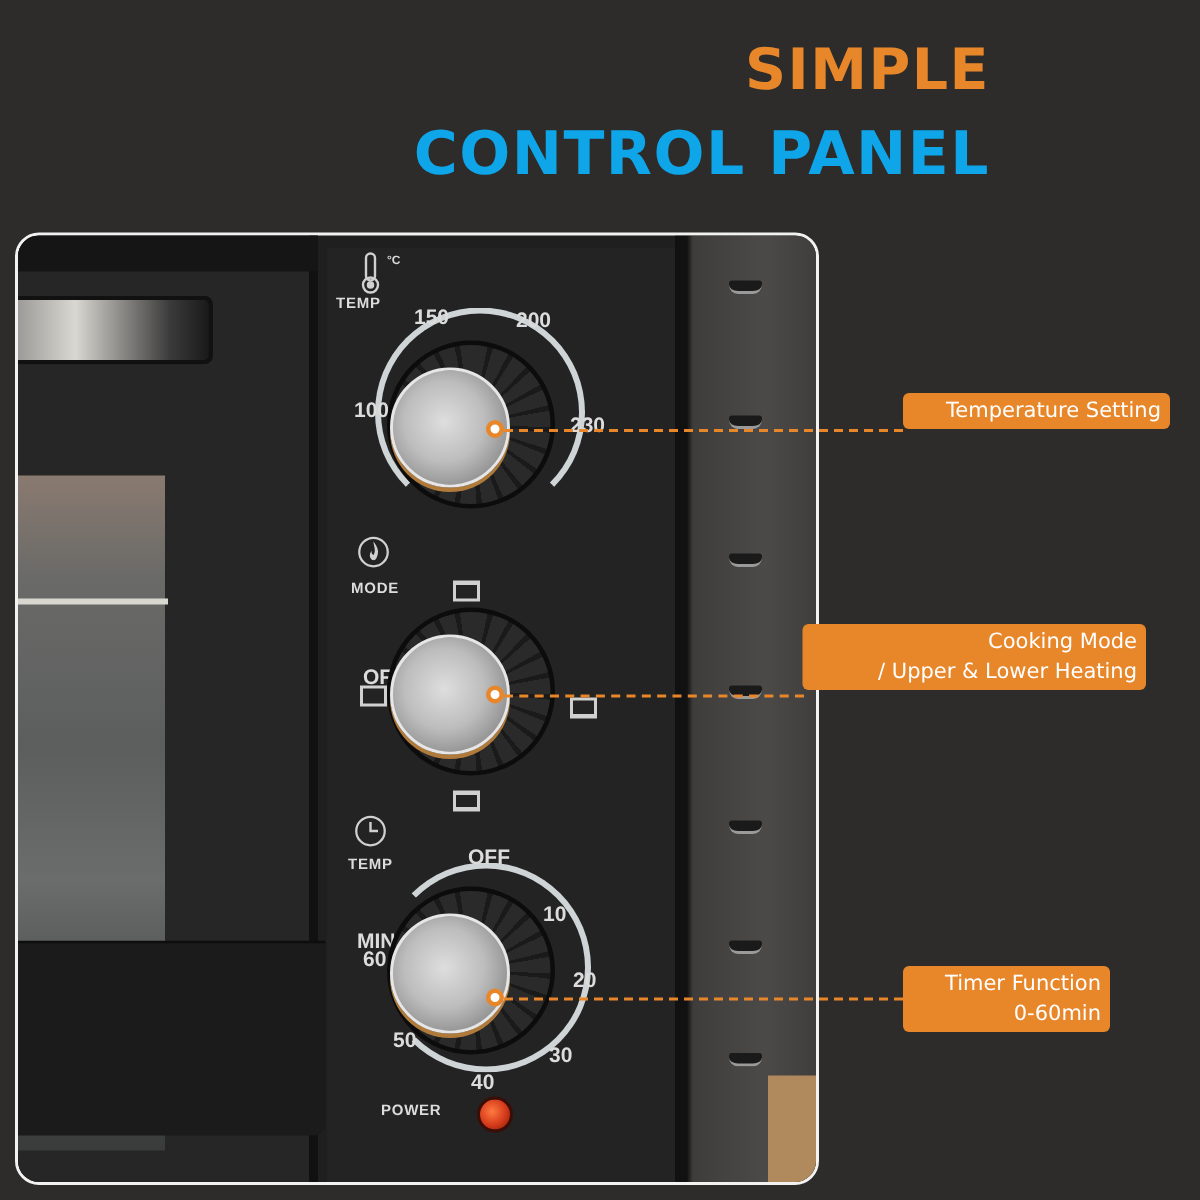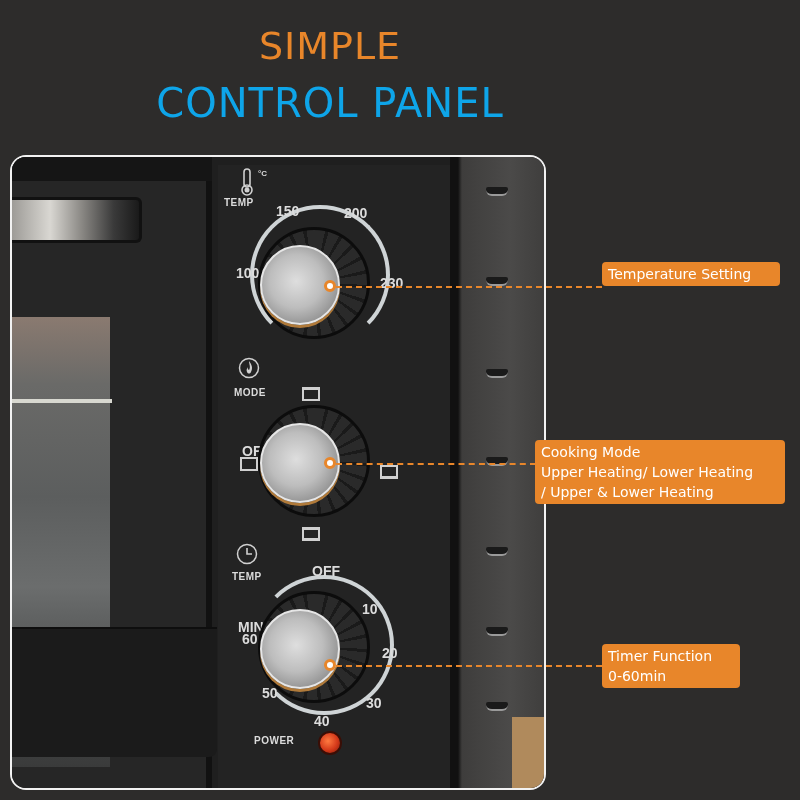--- a/index.html
+++ b/index.html
@@ -2,21 +2,21 @@
 <html><head>
 <meta charset="utf-8">
 <style>
   * { box-sizing: border-box; margin: 0; padding: 0; }
   html, body { width: 800px; height: 800px; overflow: hidden; }
   body {
     background: #2d2c2b;
     font-family: "Liberation Sans", "DejaVu Sans", sans-serif;
     position: relative;
   }
-  .headline { position: absolute; left: 0; width: 660px; text-align: center; font-family: "DejaVu Sans", sans-serif; font-weight: 400; letter-spacing: 1px; }
+  .headline { position: absolute; left: 0; width: 660px; text-align: right; font-family: "DejaVu Sans", sans-serif; font-weight: 700; letter-spacing: 1px; }
   .headline.l1 { top: 24px; font-size: 38px; color: #e8862a; }
   .headline.l2 { top: 80px; font-size: 40px; color: #0ea5e9; }
 
   .photo-frame {
     position: absolute; left: 10px; top: 155px; width: 536px; height: 635px;
     border: 2px solid #f2f2f2; border-radius: 16px; overflow: hidden;
     background: #1f1f1f;
   }
   
   .door { position: absolute; left: 0; top: 0; width: 200px; height: 640px; background: #262626; border-right: 6px solid #111; }
@@ -43,21 +43,21 @@
     background: repeating-conic-gradient(#2a2a2a 0deg 12deg, #1a1a1a 12deg 16deg); border: 3px solid #0c0c0c; }
   .knob-cap { position: absolute; width: 80px; height: 80px; border-radius: 50%;
     background: radial-gradient(circle at 45% 45%, #dedede 0%, #bdbdbd 45%, #8c8c8c 80%, #5a5a5a 100%);
     border: 2px solid #e6e6e6; box-shadow: 0 3px 0 #b07a3a; }
   .mode-icon { position: absolute; width: 18px; height: 14px; border: 2px solid #d0d0d0; }
   .power-lamp { position: absolute; width: 24px; height: 24px; border-radius: 50%;
     background: radial-gradient(circle at 40% 40%, #ff7a40 0%, #d4391a 55%, #7a1a08 100%); border: 2px solid #3a0e06; }
 
   .dot { position: absolute; width: 12px; height: 12px; border-radius: 50%; background: #fff; border: 3px solid #e8862a; }
   .leader { position: absolute; height: 0; border-top: 2px dashed #e8862a; }
-  .callout { position: absolute; background: #e8862a; border-radius: 4px; color: #fff; text-align: left;
+  .callout { position: absolute; background: #e8862a; border-radius: 4px; color: #fff; text-align: right;
     font-family: "DejaVu Sans", sans-serif; font-size: 14px; line-height: 20px; padding: 2px 6px; }
   .callout .t { font-size: 14px; }
 </style>
 </head>
 <body>
 
 <div class="headline l1">SIMPLE</div>
 <div class="headline l2">CONTROL PANEL</div>
 
 <div class="photo-frame">
@@ -143,21 +143,20 @@
 <div class="dot" style="left:324px; top:280px"></div>
 <div class="leader" style="left:336px; top:286px; width:266px"></div>
 <div class="dot" style="left:324px; top:457px"></div>
 <div class="leader" style="left:336px; top:463px; width:200px"></div>
 <div class="dot" style="left:324px; top:659px"></div>
 <div class="leader" style="left:336px; top:665px; width:266px"></div>
 
 <div class="callout" style="left:602px; top:262px; width:178px">
   <div class="t">Temperature Setting</div>
 </div>
-<div class="callout" style="left:535px; top:440px; width:250px">
+<div class="callout" style="left:535px; top:416px; width:229px">
   <div class="t">Cooking Mode</div>
-  <div>Upper Heating/ Lower Heating</div>
   <div>/ Upper &amp; Lower Heating</div>
 </div>
 <div class="callout" style="left:602px; top:644px; width:138px">
   <div class="t">Timer Function</div>
   <div>0-60min</div>
 </div>
 
 </body></html>

